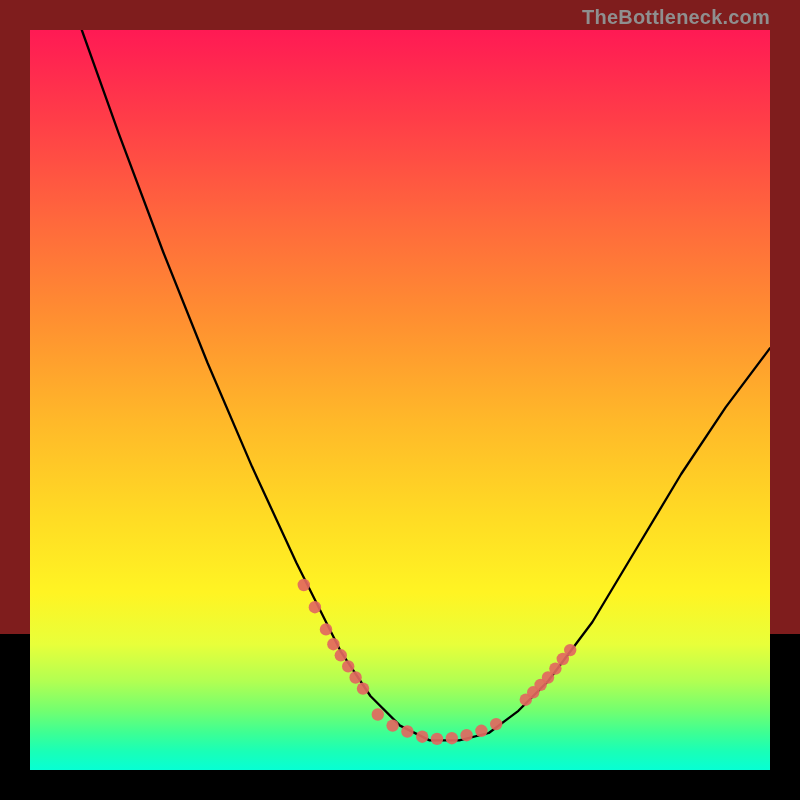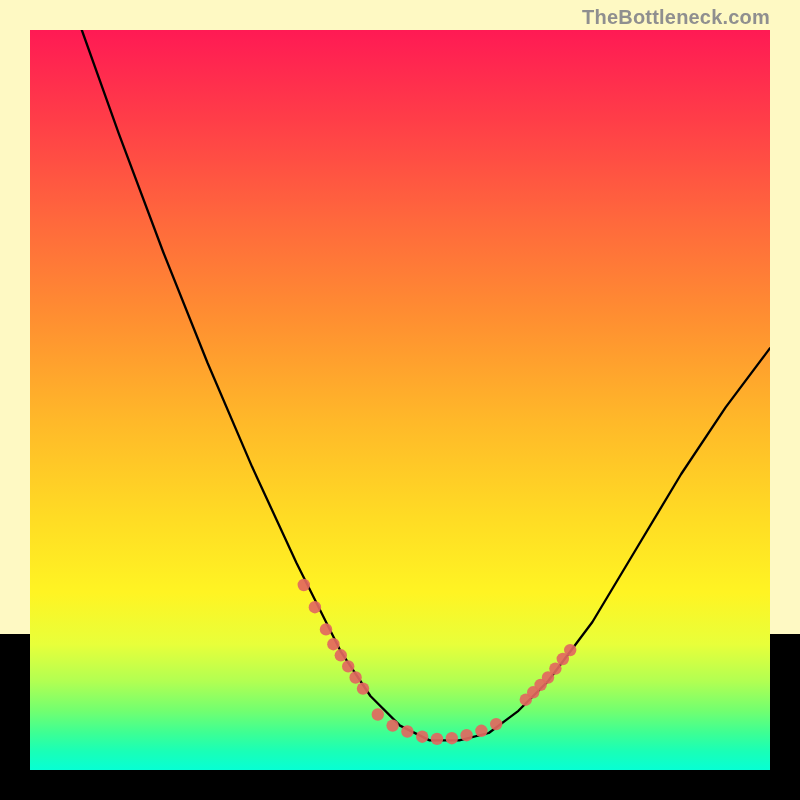--- a/index.html
+++ b/index.html
@@ -9,21 +9,21 @@
     height: 800px;
     background: #000000;
     overflow: hidden;
   }
   .frame {
     position: absolute;
     top: 0;
     left: 0;
     width: 800px;
     height: 634px;
-    background: #fef9c3;
+    background: #7f1d1d;
   }
   .plot {
     position: absolute;
     top: 30px;
     left: 30px;
     width: 740px;
     height: 740px;
     background: linear-gradient(to bottom,
       #ff1a54 0%,
       #ff3d48 12%,

